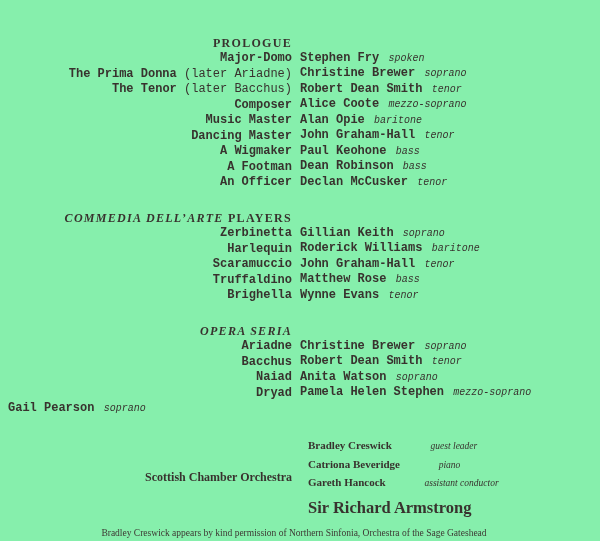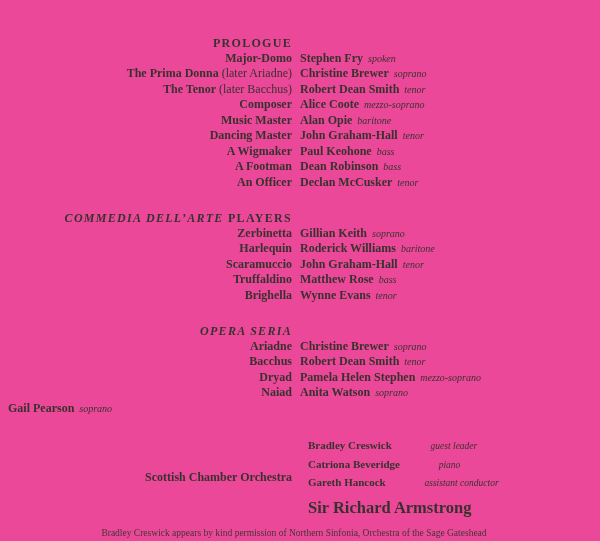--- a/index.html
+++ b/index.html
@@ -6,34 +6,34 @@
   html,body { background:#ffffff; }
   body {
     width:600px; height:541px;
     font-family:"Liberation Serif", serif;
     color:#38322e;
     overflow:hidden;
   }
   .page {
     width:600px; height:541px;
     padding-top:36px;
-    background:#ec4899;
+    background:#86efac;
   }
   .section { margin-bottom:21px; }
   .section:last-of-type { margin-bottom:10px; }
   .section-heading {
     width:292px;
     text-align:right;
     font-weight:bold;
     font-size:12px;
     letter-spacing:1.3px;
     line-height:14.5px;
   }
   .heading-italic { font-style:italic; }
-  .row { display:flex; align-items:flex-start; line-height:14.5px; }
+  .row { display:flex; align-items:center; line-height:14.5px;font-family:Liberation Mono, monospace; }
   .col-role {
     width:292px;
     text-align:right;
     font-weight:bold;
     font-size:12px;
     flex:none;
   }
   .role-suffix { font-weight:normal; }
   .col-name { margin-left:8px; flex:1; font-size:12px; }
   .name { font-weight:bold; }
@@ -127,26 +127,26 @@
 
     <div class="row">
       <div class="col-role"><span>Ariadne</span></div>
       <div class="col-name"><span class="name">Christine Brewer</span> <span class="voice">soprano</span></div>
     </div>
     <div class="row">
       <div class="col-role"><span>Bacchus</span></div>
       <div class="col-name"><span class="name">Robert Dean Smith</span> <span class="voice">tenor</span></div>
     </div>
     <div class="row">
+      <div class="col-role"><span>Naiad</span></div>
+      <div class="col-name"><span class="name">Anita Watson</span> <span class="voice">soprano</span></div>
+    </div>
+    <div class="row">
       <div class="col-role"><span>Dryad</span></div>
       <div class="col-name"><span class="name">Pamela Helen Stephen</span> <span class="voice">mezzo-soprano</span></div>
-    </div>
-    <div class="row">
-      <div class="col-role"><span>Naiad</span></div>
-      <div class="col-name"><span class="name">Anita Watson</span> <span class="voice">soprano</span></div>
     </div>
     <div class="row">
       <div class="col-name"><span class="name">Gail Pearson</span> <span class="voice">soprano</span></div>
     </div>
   </div>
 
   <div class="orchestra">
     <div class="col-role">Scottish Chamber Orchestra</div>
     <div class="orchestra-members">
       <div class="member-row"><span class="name">Bradley Creswick</span> <span class="voice">guest leader</span></div>

